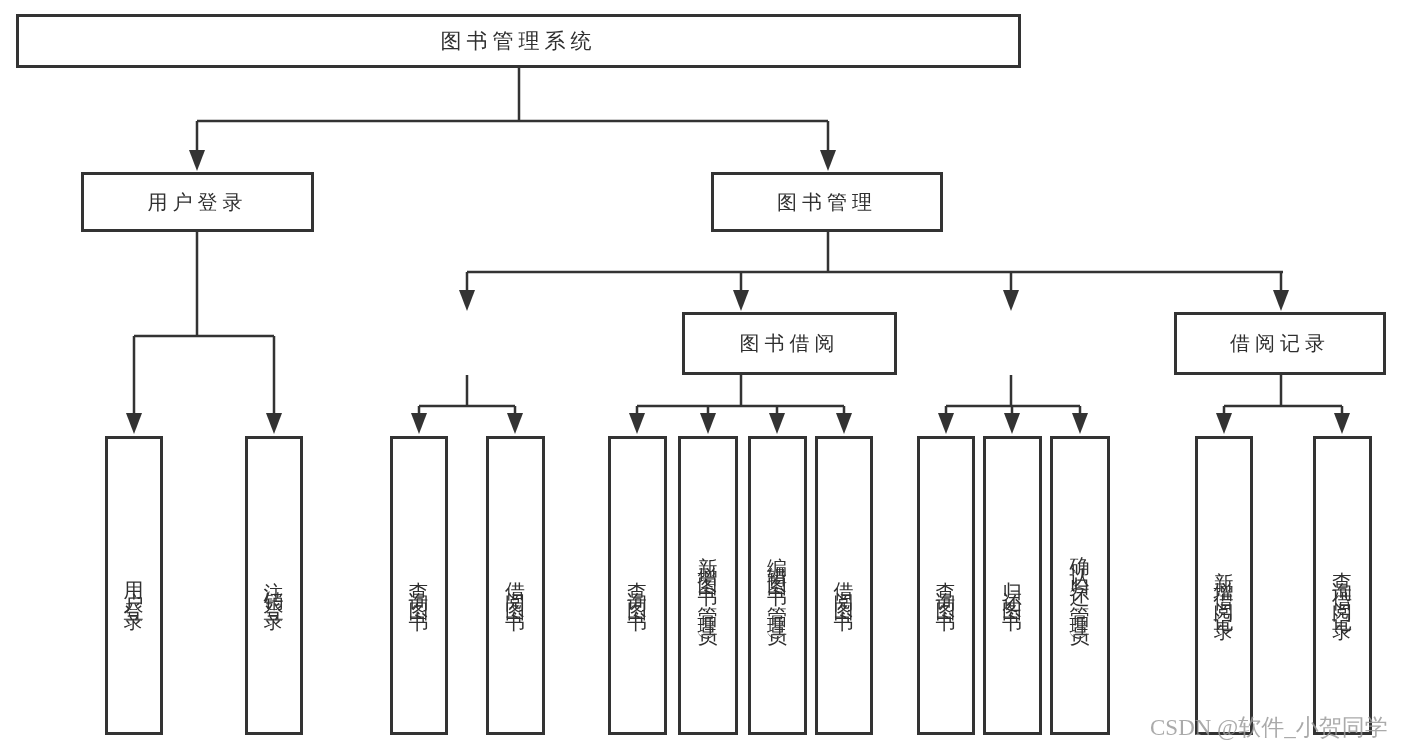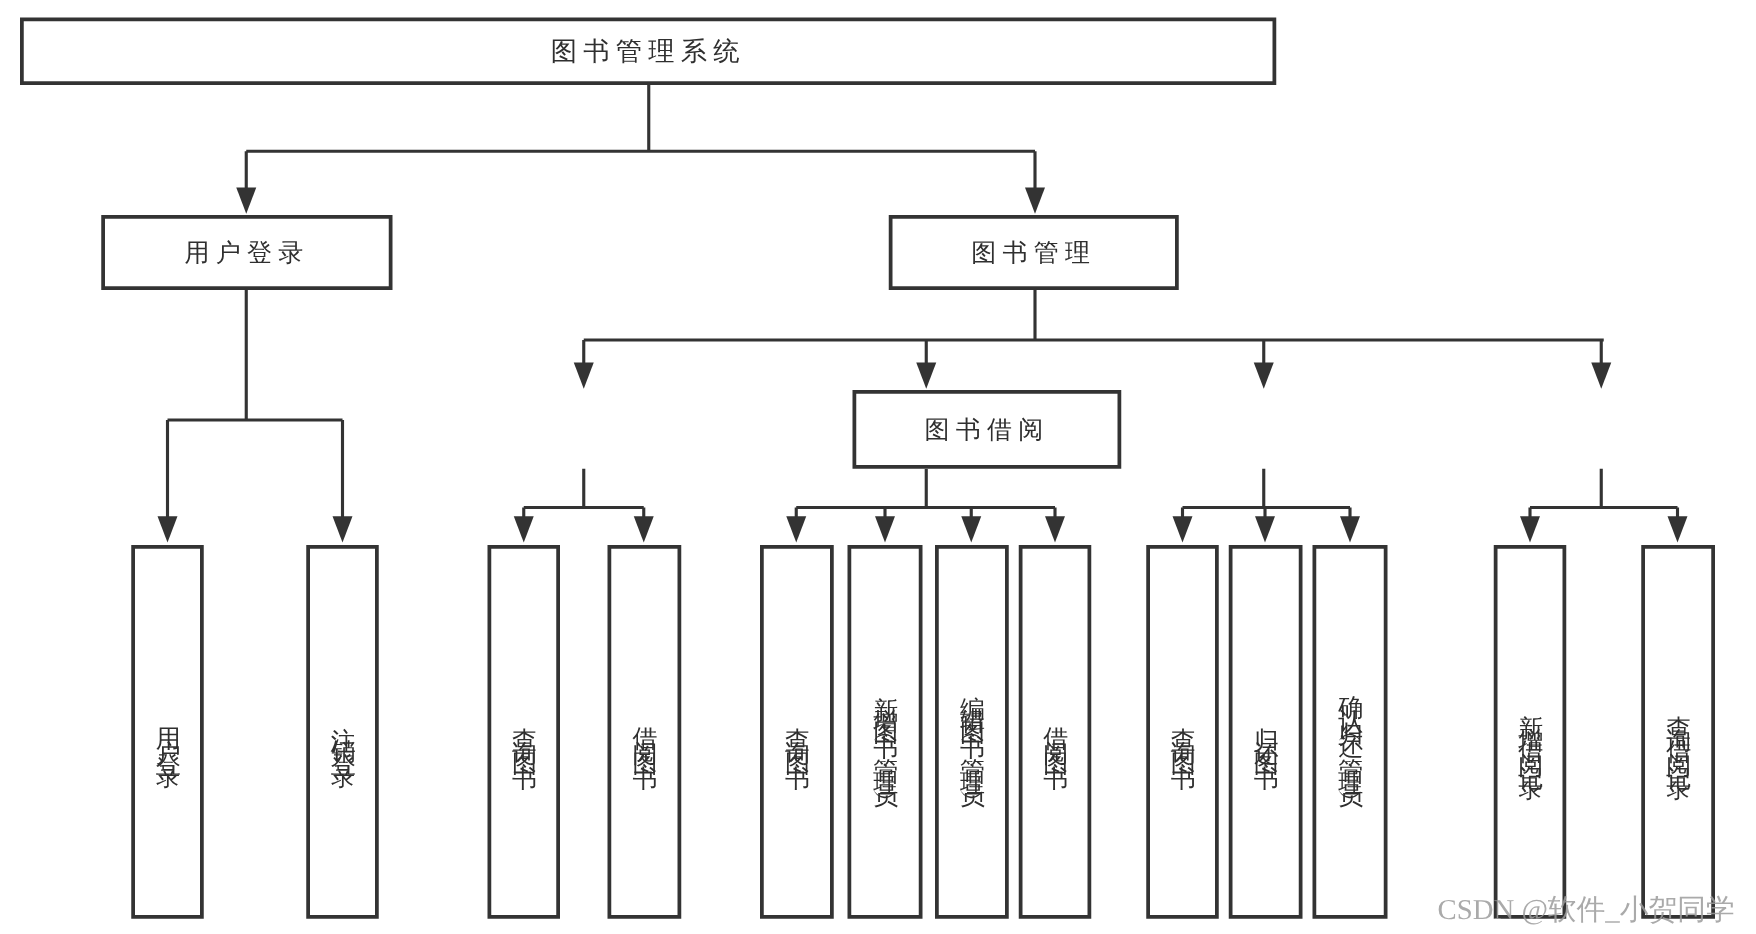--- a/index.html
+++ b/index.html
@@ -111,20 +111,21 @@
     <polygon class="ah" points="1216,413 1232,413 1224,434"></polygon>
     <polygon class="ah" points="1334,413 1350,413 1342,434"></polygon>
   </svg>
 
   <div class="node h" id="b-root">图书管理系统</div>
 
   <div class="node h" id="b-user-login">用户登录</div>
   <div class="node h" id="b-book-mgmt">图书管理</div>
 
   <div class="node h" id="b-book-borrow">图书借阅</div>
+  <div class="node h" id="b-borrow-rec">借阅记录</div>
 
   <div class="node leaf" id="b-leaf-login-0">用户登录</div>
   <div class="node leaf" id="b-leaf-login-1">注销登录</div>
 
   <div class="node leaf" id="b-leaf-new-0">查询图书</div>
   <div class="node leaf" id="b-leaf-new-1">借阅图书</div>
 
   <div class="node leaf" id="b-leaf-bor-0">查询图书</div>
   <div class="node leaf" id="b-leaf-bor-1">新增图书（管理员）</div>
   <div class="node leaf" id="b-leaf-bor-2">编辑图书（管理员）</div>

